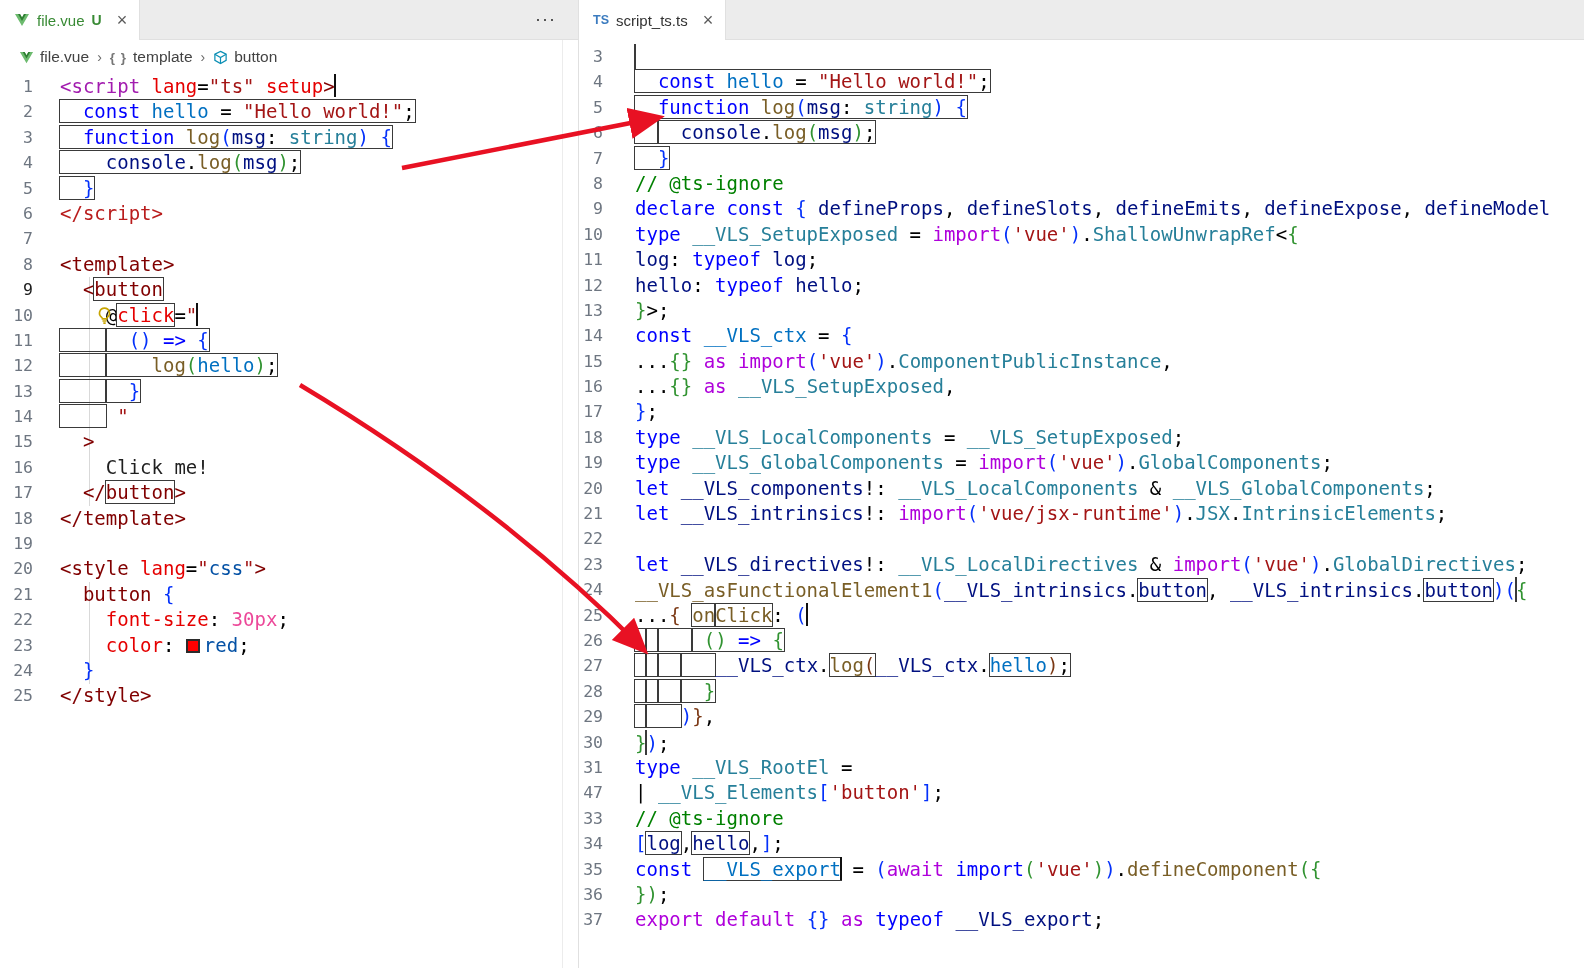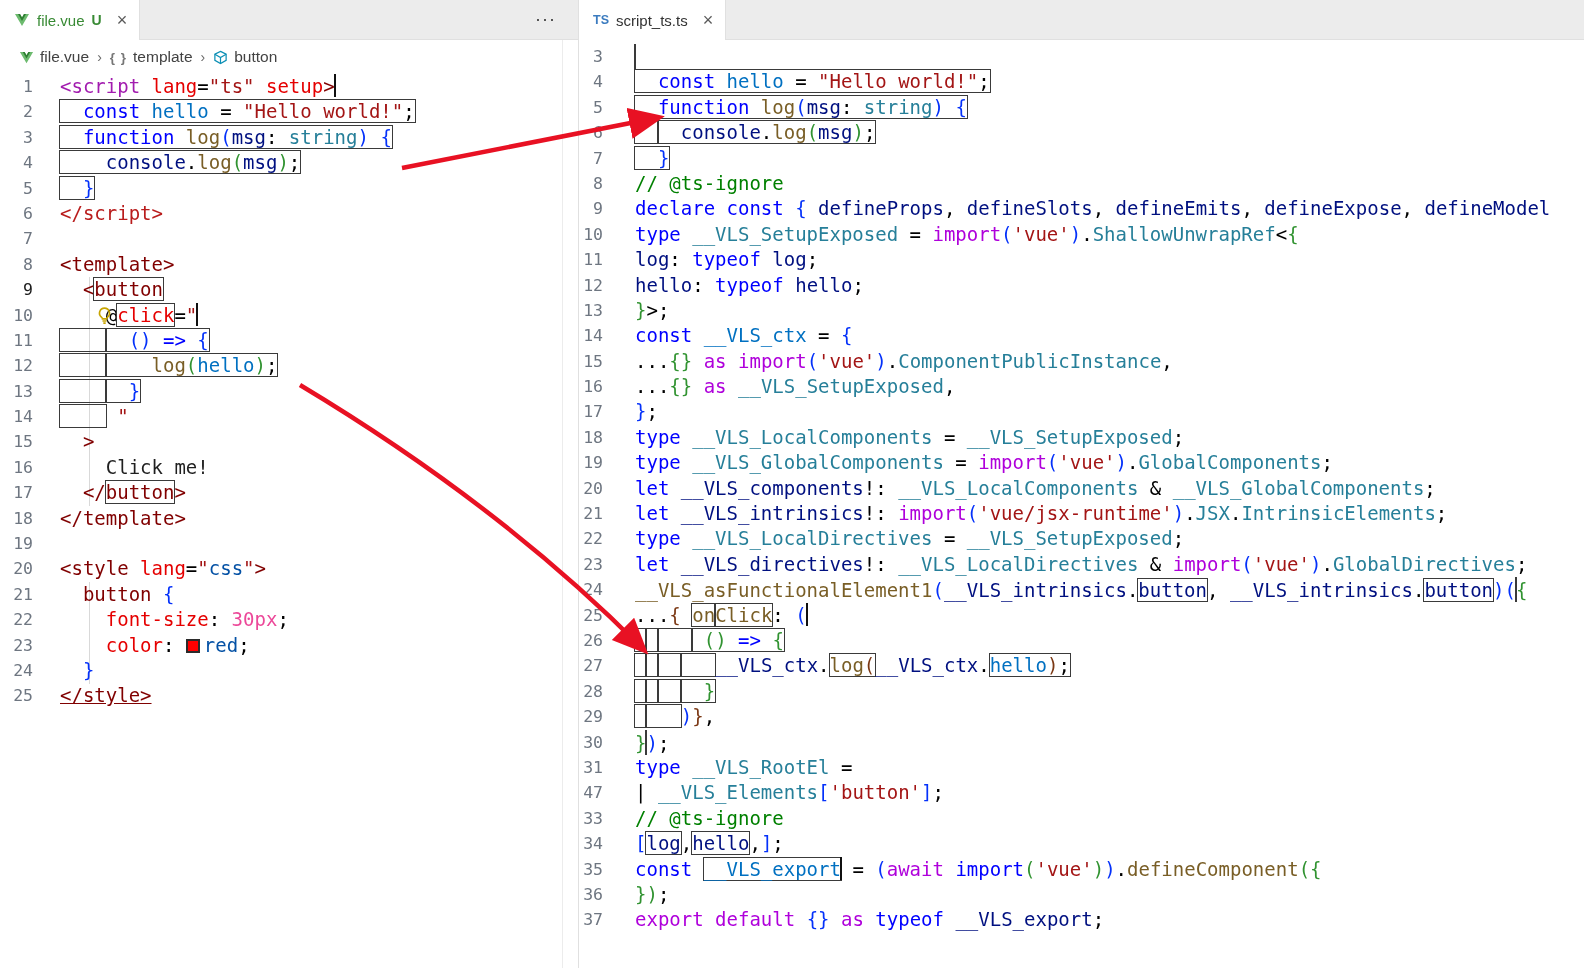--- a/index.html
+++ b/index.html
@@ -119,21 +119,21 @@
         <div class="row"><span class="ln">15</span><span class="code"><span style="color: rgb(128, 0, 0);">  &gt;</span></span></div>
         <div class="row"><span class="ln">16</span><span class="code"><span style="color: rgb(31, 31, 31);">    Click me!</span></span></div>
         <div class="row"><span class="ln">17</span><span class="code"><span style="color: rgb(128, 0, 0);">  &lt;/</span><span class="mbox"><span style="color: rgb(128, 0, 0);">button</span></span><span style="color: rgb(128, 0, 0);">&gt;</span></span></div>
         <div class="row"><span class="ln">18</span><span class="code"><span style="color: rgb(128, 0, 0);">&lt;/template&gt;</span></span></div>
         <div class="row"><span class="ln">19</span><span class="code"></span></div>
         <div class="row"><span class="ln">20</span><span class="code"><span style="color: rgb(128, 0, 0);">&lt;style</span><span> </span><span style="color: rgb(229, 0, 0);">lang</span><span>=</span><span style="color: rgb(163, 21, 21);">"</span><span style="color: rgb(4, 81, 165);">css</span><span style="color: rgb(163, 21, 21);">"</span><span style="color: rgb(128, 0, 0);">&gt;</span></span></div>
         <div class="row"><span class="ln">21</span><span class="code"><span>  </span><span style="color: rgb(128, 0, 0);">button</span><span> </span><span style="color: rgb(4, 49, 250);">{</span></span></div>
         <div class="row"><span class="ln">22</span><span class="code"><span>    </span><span style="color: rgb(229, 0, 0);">font-size</span><span>: </span><span style="color: #ec4899;">30px</span><span>;</span></span></div>
         <div class="row"><span class="ln">23</span><span class="code"><span>    </span><span style="color: rgb(229, 0, 0);">color</span><span>: </span><span class="swatch"></span><span style="color: rgb(4, 81, 165);">red</span><span>;</span></span></div>
         <div class="row"><span class="ln">24</span><span class="code"><span>  </span><span style="color: rgb(4, 49, 250);">}</span></span></div>
-        <div class="row"><span class="ln">25</span><span class="code"><span style="color: rgb(128, 0, 0); text-decoration: underline;">&lt;/style&gt;</span></span></div>
+        <div class="row"><span class="ln">25</span><span class="code"><span style="color: rgb(128, 0, 0);">&lt;/style&gt;</span></span></div>
       </div>
     <div class="vstrip"></div>
   </div>
 
   <div class="pane" id="pane-right">
     <div class="tabbar">
       <div class="tab">
         <span class="ts-badge">TS</span>
         <span>script_ts.ts</span>
         <span class="close">×</span>
@@ -152,21 +152,21 @@
         <div class="row"><span class="ln">12</span><span class="code"><span style="color: rgb(0, 16, 128);">hello</span><span>: </span><span style="color: rgb(0, 0, 255);">typeof</span><span> </span><span style="color: rgb(0, 16, 128);">hello</span><span>;</span></span></div>
         <div class="row"><span class="ln">13</span><span class="code"><span style="color: rgb(49, 147, 49);">}</span><span>&gt;;</span></span></div>
         <div class="row"><span class="ln">14</span><span class="code"><span style="color: rgb(0, 0, 255);">const</span><span> </span><span style="color: rgb(0, 112, 193);">__VLS_ctx</span><span> = </span><span style="color: rgb(4, 49, 250);">{</span></span></div>
         <div class="row"><span class="ln">15</span><span class="code"><span>...</span><span style="color: rgb(49, 147, 49);">{}</span><span> </span><span style="color: rgb(175, 0, 219);">as</span><span> </span><span style="color: rgb(175, 0, 219);">import</span><span style="color: rgb(4, 49, 250);">(</span><span style="color: rgb(163, 21, 21);">'vue'</span><span style="color: rgb(4, 49, 250);">)</span><span>.</span><span style="color: rgb(38, 127, 153);">ComponentPublicInstance</span><span>,</span></span></div>
         <div class="row"><span class="ln">16</span><span class="code"><span>...</span><span style="color: rgb(49, 147, 49);">{}</span><span> </span><span style="color: rgb(175, 0, 219);">as</span><span> </span><span style="color: rgb(38, 127, 153);">__VLS_SetupExposed</span><span>,</span></span></div>
         <div class="row"><span class="ln">17</span><span class="code"><span style="color: rgb(4, 49, 250);">}</span><span>;</span></span></div>
         <div class="row"><span class="ln">18</span><span class="code"><span style="color: rgb(0, 0, 255);">type</span><span> </span><span style="color: rgb(38, 127, 153);">__VLS_LocalComponents</span><span> = </span><span style="color: rgb(38, 127, 153);">__VLS_SetupExposed</span><span>;</span></span></div>
         <div class="row"><span class="ln">19</span><span class="code"><span style="color: rgb(0, 0, 255);">type</span><span> </span><span style="color: rgb(38, 127, 153);">__VLS_GlobalComponents</span><span> = </span><span style="color: rgb(175, 0, 219);">import</span><span style="color: rgb(4, 49, 250);">(</span><span style="color: rgb(163, 21, 21);">'vue'</span><span style="color: rgb(4, 49, 250);">)</span><span>.</span><span style="color: rgb(38, 127, 153);">GlobalComponents</span><span>;</span></span></div>
         <div class="row"><span class="ln">20</span><span class="code"><span style="color: rgb(0, 0, 255);">let</span><span> </span><span style="color: rgb(0, 16, 128);">__VLS_components</span><span>!: </span><span style="color: rgb(38, 127, 153);">__VLS_LocalComponents</span><span> &amp; </span><span style="color: rgb(38, 127, 153);">__VLS_GlobalComponents</span><span>;</span></span></div>
         <div class="row"><span class="ln">21</span><span class="code"><span style="color: rgb(0, 0, 255);">let</span><span> </span><span style="color: rgb(0, 16, 128);">__VLS_intrinsics</span><span>!: </span><span style="color: rgb(175, 0, 219);">import</span><span style="color: rgb(4, 49, 250);">(</span><span style="color: rgb(163, 21, 21);">'vue/jsx-runtime'</span><span style="color: rgb(4, 49, 250);">)</span><span>.</span><span style="color: rgb(38, 127, 153);">JSX</span><span>.</span><span style="color: rgb(38, 127, 153);">IntrinsicElements</span><span>;</span></span></div>
-        <div class="row"><span class="ln">22</span><span class="code"><span style="color: rgb(0, 0, 255);">type</span><span> </span><span style="color: rgb(38, 127, 153);">__VLS_LocalDirectives</span><span> = </span><span style="color: rgb(38, 127, 153);">__VLS_SetupExposed</span><span>;</span></span></div>
+        <div class="row"><span class="ln">22</span></div>
         <div class="row"><span class="ln">23</span><span class="code"><span style="color: rgb(0, 0, 255);">let</span><span> </span><span style="color: rgb(0, 16, 128);">__VLS_directives</span><span>!: </span><span style="color: rgb(38, 127, 153);">__VLS_LocalDirectives</span><span> &amp; </span><span style="color: rgb(175, 0, 219);">import</span><span style="color: rgb(4, 49, 250);">(</span><span style="color: rgb(163, 21, 21);">'vue'</span><span style="color: rgb(4, 49, 250);">)</span><span>.</span><span style="color: rgb(38, 127, 153);">GlobalDirectives</span><span>;</span></span></div>
         <div class="row"><span class="ln">24</span><span class="code"><span style="color: rgb(121, 94, 38);">__VLS_asFunctionalElement1</span><span style="color: rgb(4, 49, 250);">(</span><span style="color: rgb(0, 16, 128);">__VLS_intrinsics</span><span>.</span><span class="mbox"><span style="color: rgb(0, 16, 128);">button</span></span><span>, </span><span style="color: rgb(0, 16, 128);">__VLS_intrinsics</span><span>.</span><span class="mbox"><span style="color: rgb(0, 16, 128);">button</span></span><span style="color: rgb(4, 49, 250);">)</span><span style="color: rgb(4, 49, 250);">(</span><span class="edge"></span><span style="color: rgb(49, 147, 49);">{</span></span></div>
         <div class="row"><span class="ln">25</span><span class="code"><span>...</span><span style="color: rgb(123, 56, 20);">{</span><span> </span><span class="mbox"><span style="color: rgb(121, 94, 38);">on</span></span><span class="mbox"><span style="color: rgb(121, 94, 38);">Click</span></span><span>: </span><span style="color: rgb(4, 49, 250);">(</span><span class="cursor"></span></span></div>
         <div class="row"><span class="ln">26</span><span class="code"><span class="mbox"><span> </span></span><span class="mbox"><span> </span></span><span class="mbox"><span>   </span></span><span class="mbox"><span> </span><span style="color: rgb(49, 147, 49);">(</span><span style="color: rgb(49, 147, 49);">)</span><span> </span><span style="color: rgb(0, 0, 255);">=&gt;</span><span> </span><span style="color: rgb(49, 147, 49);">{</span></span></span></div>
         <div class="row"><span class="ln">27</span><span class="code"><span class="mbox"><span> </span></span><span class="mbox"><span> </span></span><span class="mbox"><span>  </span></span><span class="mbox"><span>   </span></span><span style="color: rgb(0, 16, 128);">__VLS_ctx</span><span>.</span><span class="mbox"><span style="color: rgb(121, 94, 38);">log</span><span style="color: rgb(123, 56, 20);">(</span></span><span style="color: rgb(0, 16, 128);">__VLS_ctx</span><span>.</span><span class="mbox"><span style="color: rgb(0, 112, 193);">hello</span><span style="color: rgb(123, 56, 20);">)</span><span>;</span></span></span></div>
         <div class="row"><span class="ln">28</span><span class="code"><span class="mbox"><span> </span></span><span class="mbox"><span> </span></span><span class="mbox"><span>  </span></span><span class="mbox"><span>  </span><span style="color: rgb(49, 147, 49);">}</span></span></span></div>
         <div class="row"><span class="ln">29</span><span class="code"><span class="mbox"><span> </span></span><span class="mbox"><span>   </span></span><span style="color: rgb(4, 49, 250);">)</span><span style="color: rgb(123, 56, 20);">}</span><span>,</span></span></div>
         <div class="row"><span class="ln">30</span><span class="code"><span style="color: rgb(49, 147, 49);">}</span><span class="edge"></span><span style="color: rgb(4, 49, 250);">)</span><span>;</span></span></div>
         <div class="row"><span class="ln">31</span><span class="code"><span style="color: rgb(0, 0, 255);">type</span><span> </span><span style="color: rgb(38, 127, 153);">__VLS_RootEl</span><span> =</span></span></div>
         <div class="row"><span class="ln">47</span><span class="code"><span>| </span><span style="color: rgb(38, 127, 153);">__VLS_Elements</span><span style="color: rgb(4, 49, 250);">[</span><span style="color: rgb(163, 21, 21);">'button'</span><span style="color: rgb(4, 49, 250);">]</span><span>;</span></span></div>

